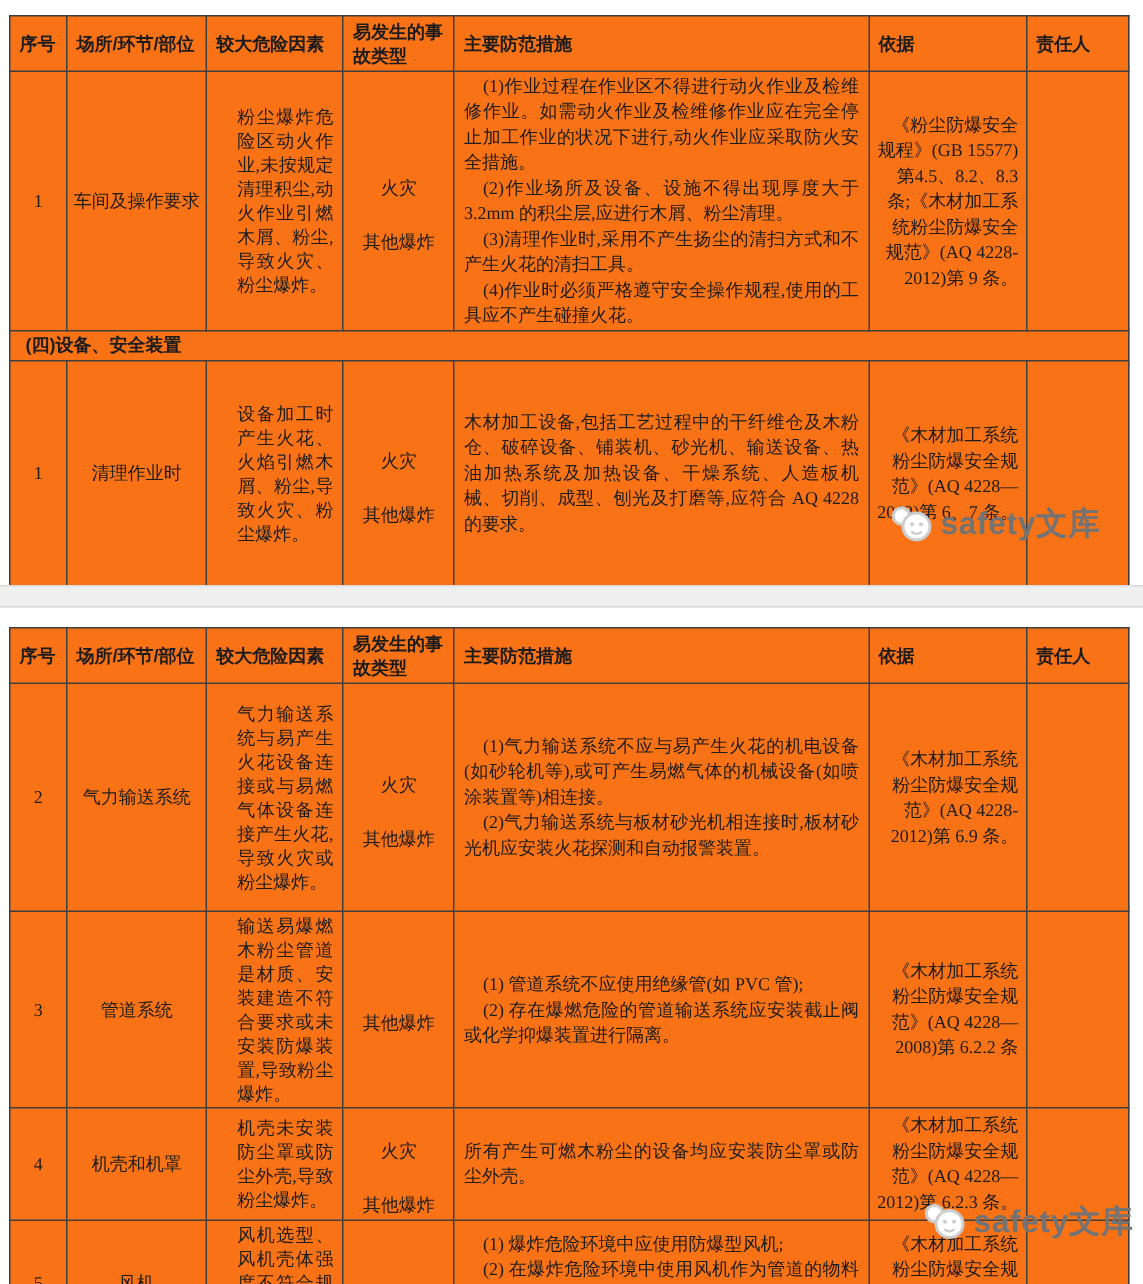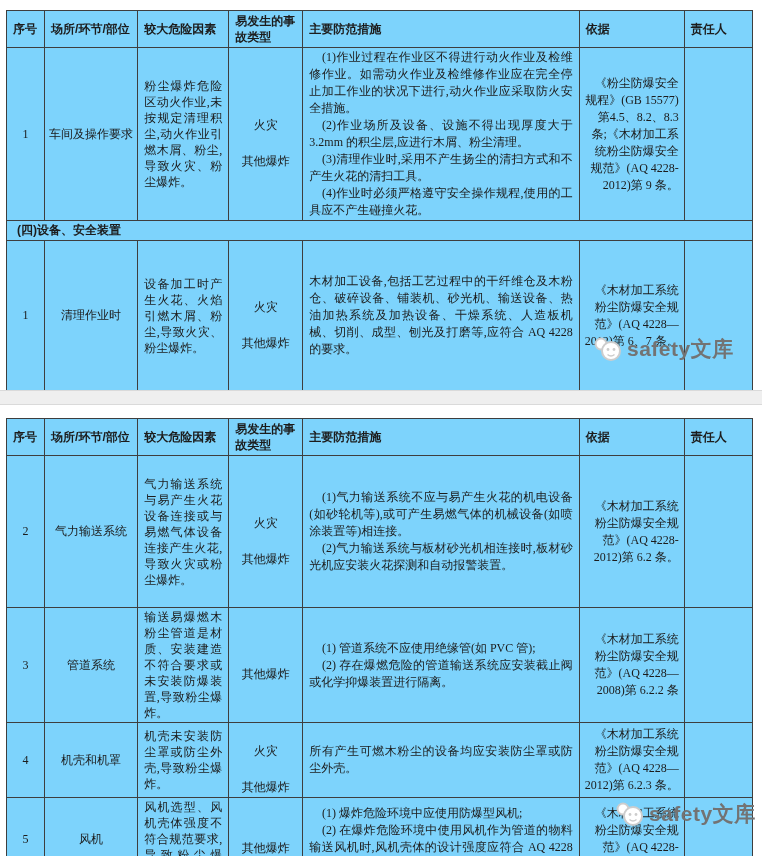--- a/index.html
+++ b/index.html
@@ -3,41 +3,41 @@
 <meta charset="utf-8">
 <style>
   html,body{margin:0;padding:0;}
   body{
     width:762px;height:856px;background:#ffffff;position:relative;
     font-family:"Liberation Serif","DejaVu Serif",serif;color:#1c1c1c;
     overflow:hidden;
   }
   table.doc-table{
     border-collapse:collapse;table-layout:fixed;position:absolute;left:6px;
-    width:747px;background:#7dd3fc;padding-left:12px;
+    width:747px;background:#f97316;padding-left:12px;
   }
   .t1{top:10px;}
   .t2{top:418px;}
   th,td{border:1px solid #3e3e3e;vertical-align:middle;overflow:hidden;}
   th{
     font-family:"Liberation Sans","DejaVu Sans",sans-serif;
     font-weight:bold;font-size:12px;text-align:left;
     padding:2px 3px 2px 6px;line-height:16px;
   }
   td{font-size:12px;}
   .hrow{height:30px;}
   .t1r1{height:152px;}
   .secrow{height:18px;}
   .t1r2{height:150px;}
   .t2r1{height:152px;}
   .t2r2{height:99px;}
   .t2r3{height:69px;}
   .t2r4{height:63px;}
   td.no,td.loc,td.typ{text-align:center;}
-  td.haz>div{text-align:justify;padding:0 5px;line-height:16px;}
+  td.haz>div{text-align:justify;padding:0 5px;line-height:16px;margin-left:14px;}
   td.typ>div{line-height:17px;margin-top:19px;}
   td.mea{padding:1px 6px;}
   .mi{text-align:justify;line-height:17px;}
   .ind{text-indent:1.05em;}
   td.bas{padding:0 5px;}
   td.bas>div{line-height:17px;text-align:right;}
   .section-cell{
     font-family:Liberation Sans, sans-serif;
     font-weight:bold;font-size:12px;padding:1px 0 1px 10px;
   }
@@ -157,21 +157,21 @@
         </td>
       <td class="typ">
         <div>火灾</div>
         <div>其他爆炸</div>
       </td>
       <td class="mea">
         <div class="mi ind">(1)气力输送系统不应与易产生火花的机电设备(如砂轮机等),或可产生易燃气体的机械设备(如喷涂装置等)相连接。</div>
         <div class="mi ind">(2)气力输送系统与板材砂光机相连接时,板材砂光机应安装火花探测和自动报警装置。</div>
       </td>
       <td class="bas">
-          <div>《木材加工系统粉尘防爆安全规范》(AQ 4228-2012)第 6.2 条。</div>
+          <div>《木材加工系统粉尘防爆安全规范》(AQ 4228-2012)第 6.9 条。</div>
         </td>
       <td class="resp"></td>
     </tr>
     <tr class="t2r2">
       <td class="no">3</td>
       <td class="loc">管道系统</td>
       <td class="haz">
           <div>输送易爆燃木粉尘管道是材质、安装建造不符合要求或未安装防爆装置,导致粉尘爆炸。</div>
         </td>
       <td class="typ">

